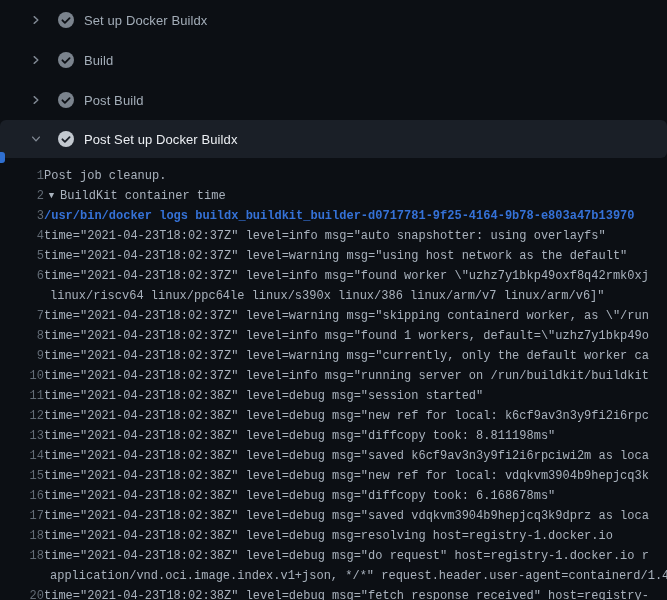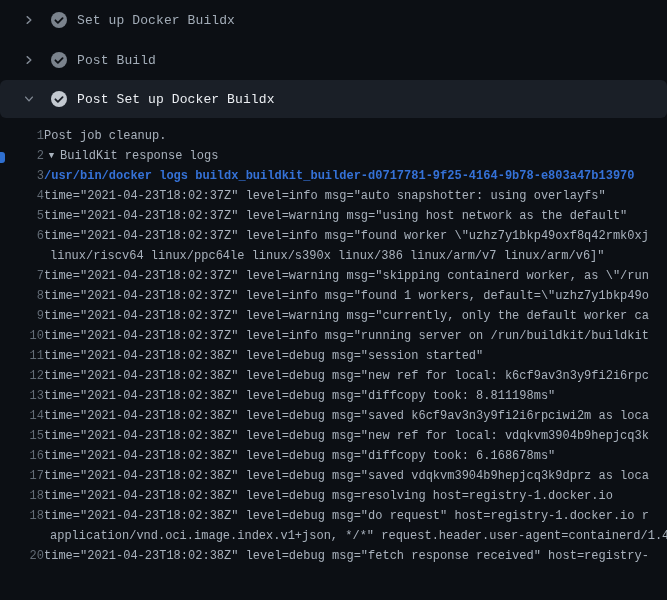--- a/index.html
+++ b/index.html
@@ -7,21 +7,21 @@
     width:667px;height:600px;overflow:hidden;
     background:#0c0f14;
     font-family:"Liberation Sans", sans-serif;
     -webkit-font-smoothing:antialiased;
   }
   .app{position:relative;width:667px;height:600px;overflow:hidden;}
 
   
   .step-row{
     height:40px;display:flex;align-items:center;
-    padding-left:21px;cursor:pointer;box-sizing:border-box;font-family:Liberation Mono, monospace;
+    padding-left:28px;cursor:pointer;box-sizing:border-box;
   }
   .step-row.expanded{
     height:38px;background:#1a1f27;border-radius:6px;
   }
   .chev{width:16px;height:16px;flex:0 0 16px;display:flex;align-items:center;justify-content:center;}
   .check{width:16px;height:16px;flex:0 0 16px;margin-left:14px;display:flex;align-items:center;justify-content:center;}
   .step-title{
     margin-left:10px;font-size:13px;font-weight:500;color:#a3adb8;letter-spacing:.1px;
   }
   .step-row.expanded .step-title{color:#eceff3;}
@@ -60,20 +60,34 @@
     </span>
     <span class="check">
       <svg width="16" height="16" viewBox="0 0 16 16">
           <circle cx="8" cy="8" r="8" fill="#7b838d"></circle>
           <path d="M4.4 8.3 L6.9 10.8 L11.6 6.1" fill="none" stroke="#0c0f14" stroke-width="1.8" stroke-linecap="round" stroke-linejoin="round"></path>
         </svg>
     </span>
     <span class="step-title">Set up Docker Buildx</span>
   </div>
 
+  <div class="step-row">
+    <span class="chev">
+      <svg width="12" height="12" viewBox="0 0 16 16">
+          <path d="M5.5 3.5 L10.5 8 L5.5 12.5" fill="none" stroke="#828a95" stroke-width="1.8" stroke-linecap="round" stroke-linejoin="round"></path>
+        </svg>
+    </span>
+    <span class="check">
+      <svg width="16" height="16" viewBox="0 0 16 16">
+          <circle cx="8" cy="8" r="8" fill="#7b838d"></circle>
+          <path d="M4.4 8.3 L6.9 10.8 L11.6 6.1" fill="none" stroke="#0c0f14" stroke-width="1.8" stroke-linecap="round" stroke-linejoin="round"></path>
+        </svg>
+    </span>
+    <span class="step-title">Build</span>
+  </div>
 
   <div class="step-row">
     <span class="chev">
       <svg width="12" height="12" viewBox="0 0 16 16">
           <path d="M5.5 3.5 L10.5 8 L5.5 12.5" fill="none" stroke="#828a95" stroke-width="1.8" stroke-linecap="round" stroke-linejoin="round"></path>
         </svg>
     </span>
     <span class="check">
       <svg width="16" height="16" viewBox="0 0 16 16">
           <circle cx="8" cy="8" r="8" fill="#7b838d"></circle>
@@ -95,21 +109,21 @@
           <path d="M4.4 8.3 L6.9 10.8 L11.6 6.1" fill="none" stroke="#1a1f27" stroke-width="1.8" stroke-linecap="round" stroke-linejoin="round"></path>
         </svg>
     </span>
     <span class="step-title">Post Set up Docker Buildx</span>
   </div>
 
   <div class="focus-accent"></div>
 
   <div class="log">
       <div class="log-row"><span class="ln">1</span><span class="txt plain root">Post job cleanup.</span></div>
-      <div class="log-row"><span class="ln">2</span><span class="marker">▼</span><span class="txt group ">BuildKit response logs</span></div>
+      <div class="log-row"><span class="ln">2</span><span class="marker">▼</span><span class="txt group ">BuildKit container time</span></div>
       <div class="log-row"><span class="ln">3</span><span class="txt command grp">/usr/bin/docker logs buildx_buildkit_builder-d0717781-9f25-4164-9b78-e803a47b13970</span></div>
       <div class="log-row"><span class="ln">4</span><span class="txt plain grp">time="2021-04-23T18:02:37Z" level=info msg="auto snapshotter: using overlayfs"</span></div>
       <div class="log-row"><span class="ln">5</span><span class="txt plain grp">time="2021-04-23T18:02:37Z" level=warning msg="using host network as the default"</span></div>
       <div class="log-row"><span class="ln">6</span><span class="txt plain grp">time="2021-04-23T18:02:37Z" level=info msg="found worker \"uzhz7y1bkp49oxf8q42rmk0xj</span></div>
       <div class="log-row"><span class="txt cont">linux/riscv64 linux/ppc64le linux/s390x linux/386 linux/arm/v7 linux/arm/v6]"</span></div>
       <div class="log-row"><span class="ln">7</span><span class="txt plain grp">time="2021-04-23T18:02:37Z" level=warning msg="skipping containerd worker, as \"/run</span></div>
       <div class="log-row"><span class="ln">8</span><span class="txt plain grp">time="2021-04-23T18:02:37Z" level=info msg="found 1 workers, default=\"uzhz7y1bkp49o</span></div>
       <div class="log-row"><span class="ln">9</span><span class="txt plain grp">time="2021-04-23T18:02:37Z" level=warning msg="currently, only the default worker ca</span></div>
       <div class="log-row"><span class="ln">10</span><span class="txt plain grp">time="2021-04-23T18:02:37Z" level=info msg="running server on /run/buildkit/buildkit</span></div>
       <div class="log-row"><span class="ln">11</span><span class="txt plain grp">time="2021-04-23T18:02:38Z" level=debug msg="session started"</span></div>

